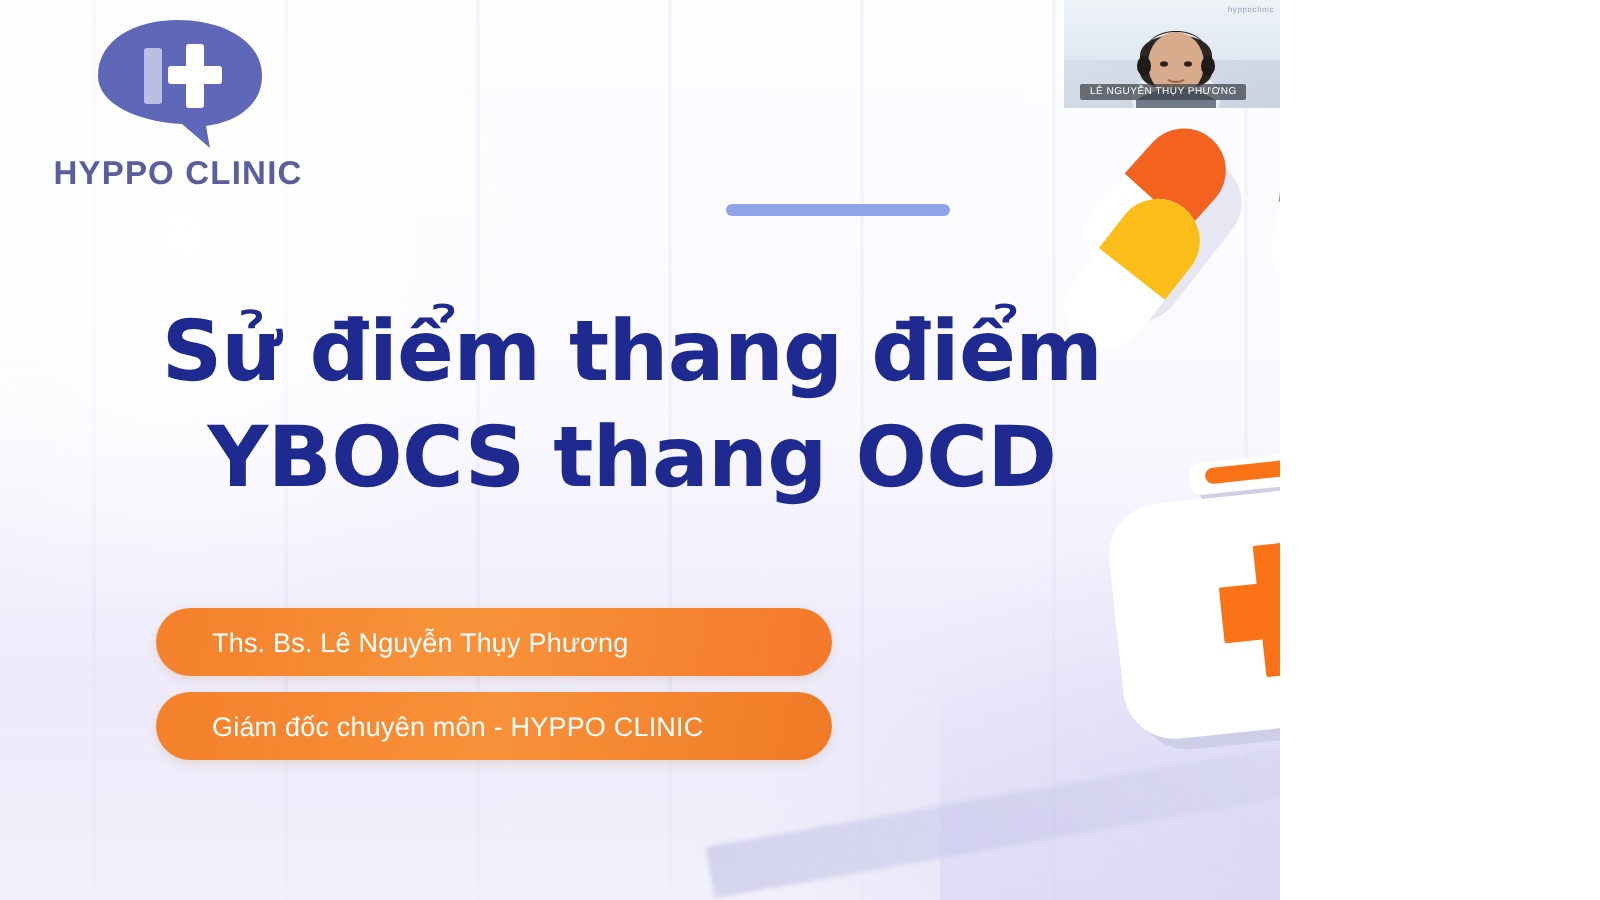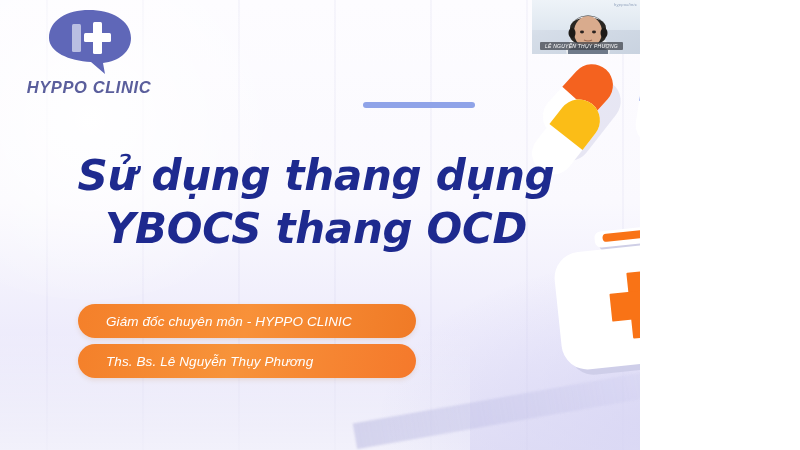--- a/index.html
+++ b/index.html
@@ -10,21 +10,20 @@
   body {
     font-family: "Liberation Sans", sans-serif;
   }
 
   #slide {
     position: relative;
     width: 640px;
     height: 450px;
     overflow: hidden;
     background: #c4b5fd;
-    font-style: italic;
   }
 
   
   .bg-base {
     position: absolute;
     inset: 0;
     background:
       linear-gradient(180deg, #fdfcff 0%, #faf9fe 45%, #eceafb 78%, #e2e0f6 100%);
   }
   .bg-stripes {
@@ -255,30 +254,30 @@
 
         <rect x="18" y="20" width="172" height="118" rx="26" fill="#ffffff"></rect>
 
         <rect x="90" y="46" width="28" height="66" rx="1" fill="#f97316"></rect>
         <rect x="71" y="65" width="66" height="28" rx="1" fill="#f97316"></rect>
       </g>
     </svg>
   </div>
 
   <div class="title">
-    <span class="title-line">Sử dụng thang dụng</span>
+    <span class="title-line">Sử điểm thang điểm</span>
     <span class="title-line">YBOCS thang OCD</span>
   </div>
 
   <div class="badges">
+    <div class="badge badge-1">
+      <span>Ths. Bs. Lê Nguyễn Thụy Phương</span>
+    </div>
     <div class="badge badge-2">
       <span>Giám đốc chuyên môn - HYPPO CLINIC</span>
-    </div>
-    <div class="badge badge-1">
-      <span>Ths. Bs. Lê Nguyễn Thụy Phương</span>
     </div>
   </div>
 
   <div class="webcam">
     <div class="webcam-bg"></div>
     <div class="wc-wall"></div>
     <svg class="wc-person" viewBox="0 0 52 48">
       <ellipse cx="26" cy="44" rx="22" ry="16" fill="#e9ecef"></ellipse>
       <path d="M8 22 C8 8 44 8 44 22 L44 30 C44 42 8 42 8 30 Z" fill="#2a2723"></path>
       <ellipse cx="26" cy="26" rx="14" ry="16" fill="#d9ab8d"></ellipse>

